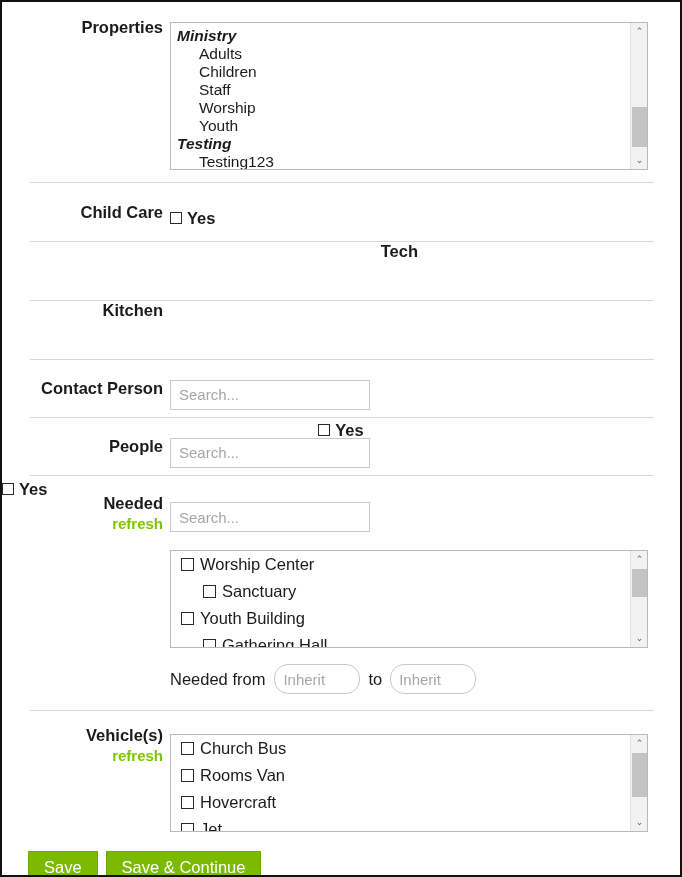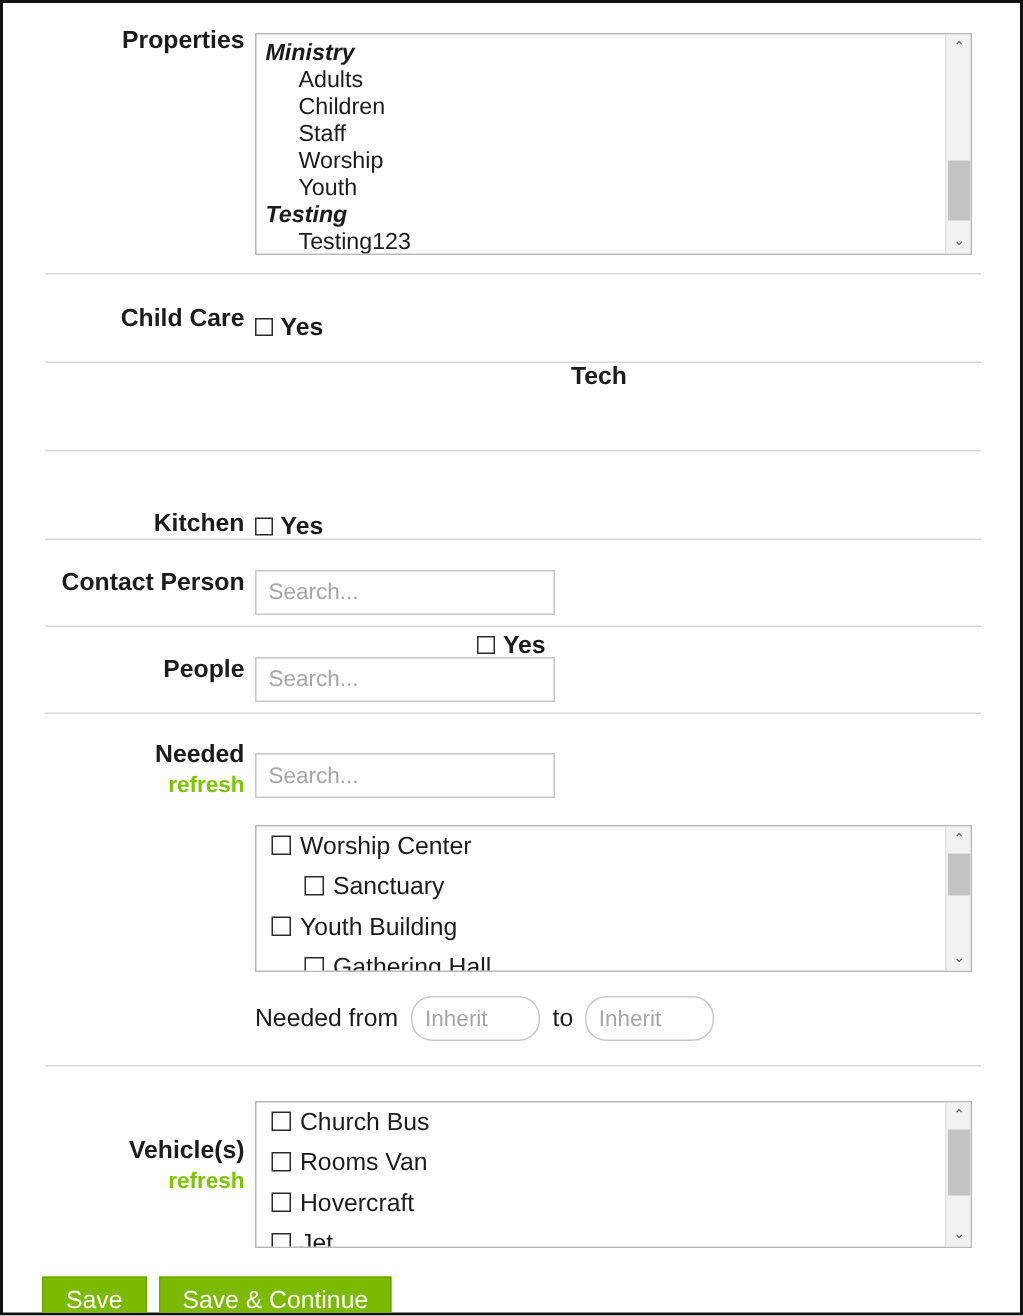--- a/index.html
+++ b/index.html
@@ -253,21 +253,21 @@
       <div class="field-col">
         <label class="chk-yes">
           <span class="chk"></span>
           <span>Yes</span>
         </label>
       </div>
     </div>
 
     <div class="divider"></div>
 
-    <div class="row" style="height:58px;align-items:flex-end;">
+    <div class="row" style="height:58px;align-items:flex-start;flex-direction:column;">
       <div class="label-col">
         <span>Kitchen</span>
       </div>
       <div class="field-col">
         <label class="chk-yes">
           <span class="chk"></span>
           <span>Yes</span>
         </label>
       </div>
     </div>
@@ -331,21 +331,21 @@
           <input class="txt inherit" type="text" placeholder="Inherit" style="">
           <span>to</span>
           <input class="txt inherit" type="text" placeholder="Inherit" style="">
         </div>
       </div>
     </div>
 
     <div class="divider" style="margin-top:16px;"></div>
 
     <div class="row" style="padding-top:11px;">
-      <div class="label-col" style="padding-top:4px;margin-top:32px;">
+      <div class="label-col" style="padding-top:4px;">
         <span>Vehicle(s)</span>
         <span class="refresh">refresh</span>
       </div>
       <div class="field-col">
         <div class="listbox" style="height:98px;width:478px;">
           <div class="list-inner" style="padding-top:0;">
             <div class="chk-item">
               <span class="chk"></span><span>Church Bus</span>
             </div>
             <div class="chk-item">

